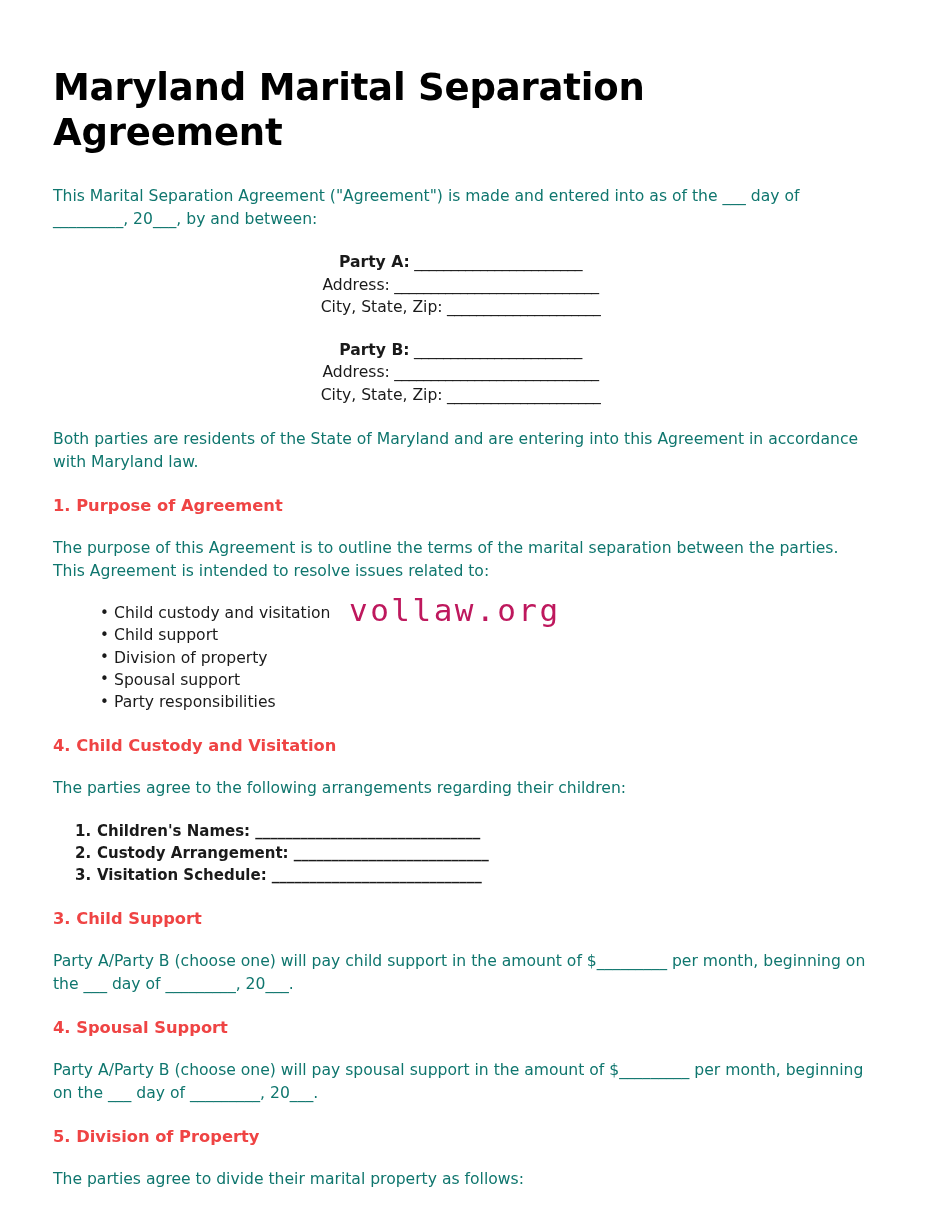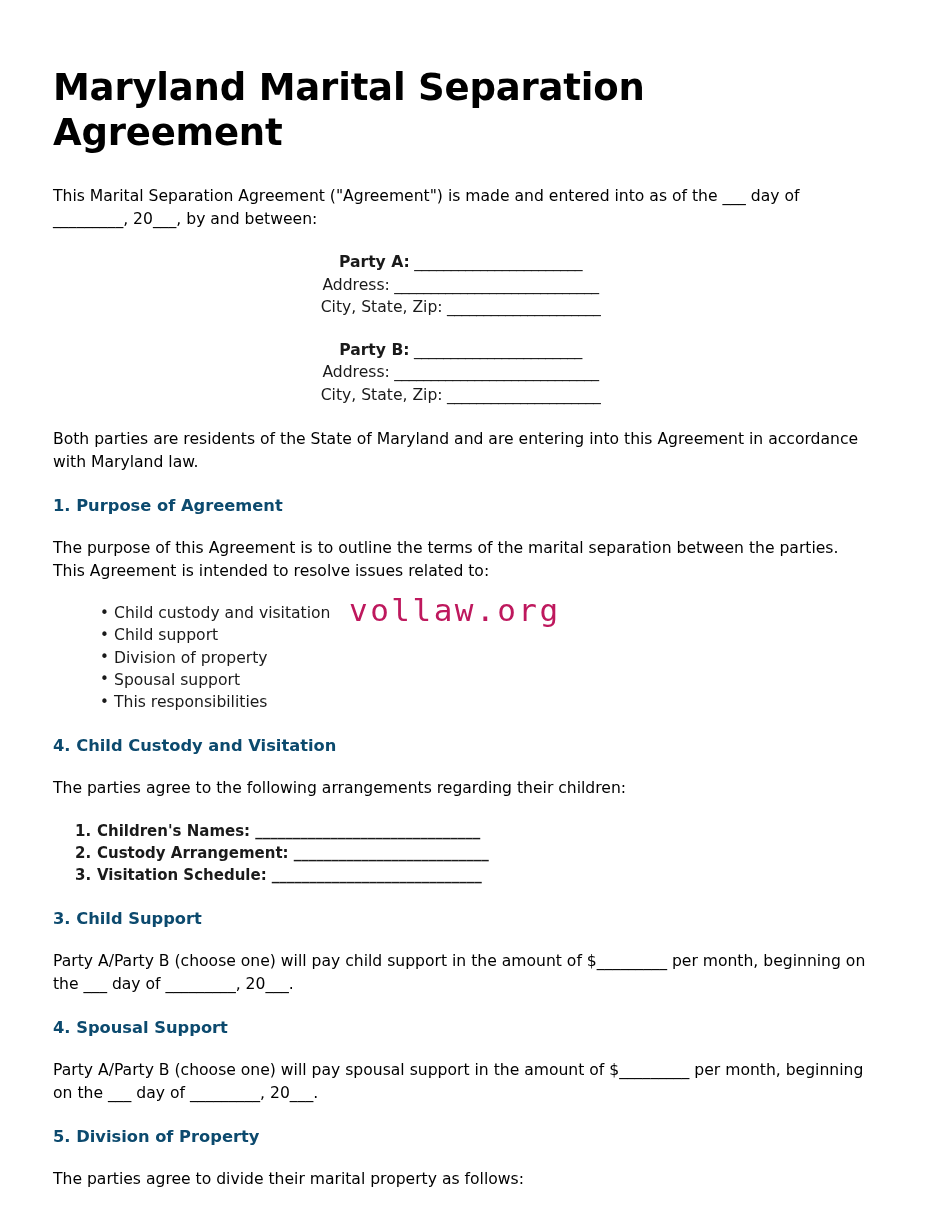--- a/index.html
+++ b/index.html
@@ -29,21 +29,21 @@
     letter-spacing: -0.2px;
     margin: 0 0 0 0;
     padding-top: 10px;
     color: #000000;
     max-width: 660px;
   }
   .para {
     font-size: 15.6px;
     line-height: 22.5px;
     margin: 0;
-    color: #000000;
+    color: #0f766e;
     max-width: 824px;
   }
   .gap-intro { height: 30px; }
   .gap-sm { height: 20px; }
   .gap-md { height: 22px; }
   .gap-block { height: 21px; }
 
   .party-block {
     font-size: 15.6px;
     line-height: 22.5px;
@@ -54,21 +54,21 @@
   }
   .blank {
     letter-spacing: -0.5px;
   }
 
   .section-head {
     font-size: 16.3px;
     font-weight: bold;
     line-height: 22px;
     margin: 0;
-    color: #0c4a6e;
+    color: #ef4444;
   }
 
   ul.bullets {
     margin: 0;
     padding: 0 0 0 47px;
     list-style: none;
   }
   ul.bullets li {
     font-size: 15.6px;
     line-height: 22.2px;
@@ -152,21 +152,21 @@
 
   <h2 class="section-head">1. Purpose of Agreement</h2>
   <div class="gap-sm"></div>
   <p class="para">The purpose of this Agreement is to outline the terms of the marital separation between the parties. This Agreement is intended to resolve issues related to:</p>
   <div class="gap-sm"></div>
   <ul class="bullets">
     <li>Child custody and visitation</li>
     <li>Child support</li>
     <li>Division of property</li>
     <li>Spousal support</li>
-    <li>This responsibilities</li>
+    <li>Party responsibilities</li>
   </ul>
 
   <div class="gap-md"></div>
 
   <h2 class="section-head">4. Child Custody and Visitation</h2>
   <div class="gap-sm"></div>
   <p class="para">The parties agree to the following arrangements regarding their children:</p>
   <div class="gap-sm"></div>
   <ol class="numbers">
     <li>Children's Names: ______________________________</li>

